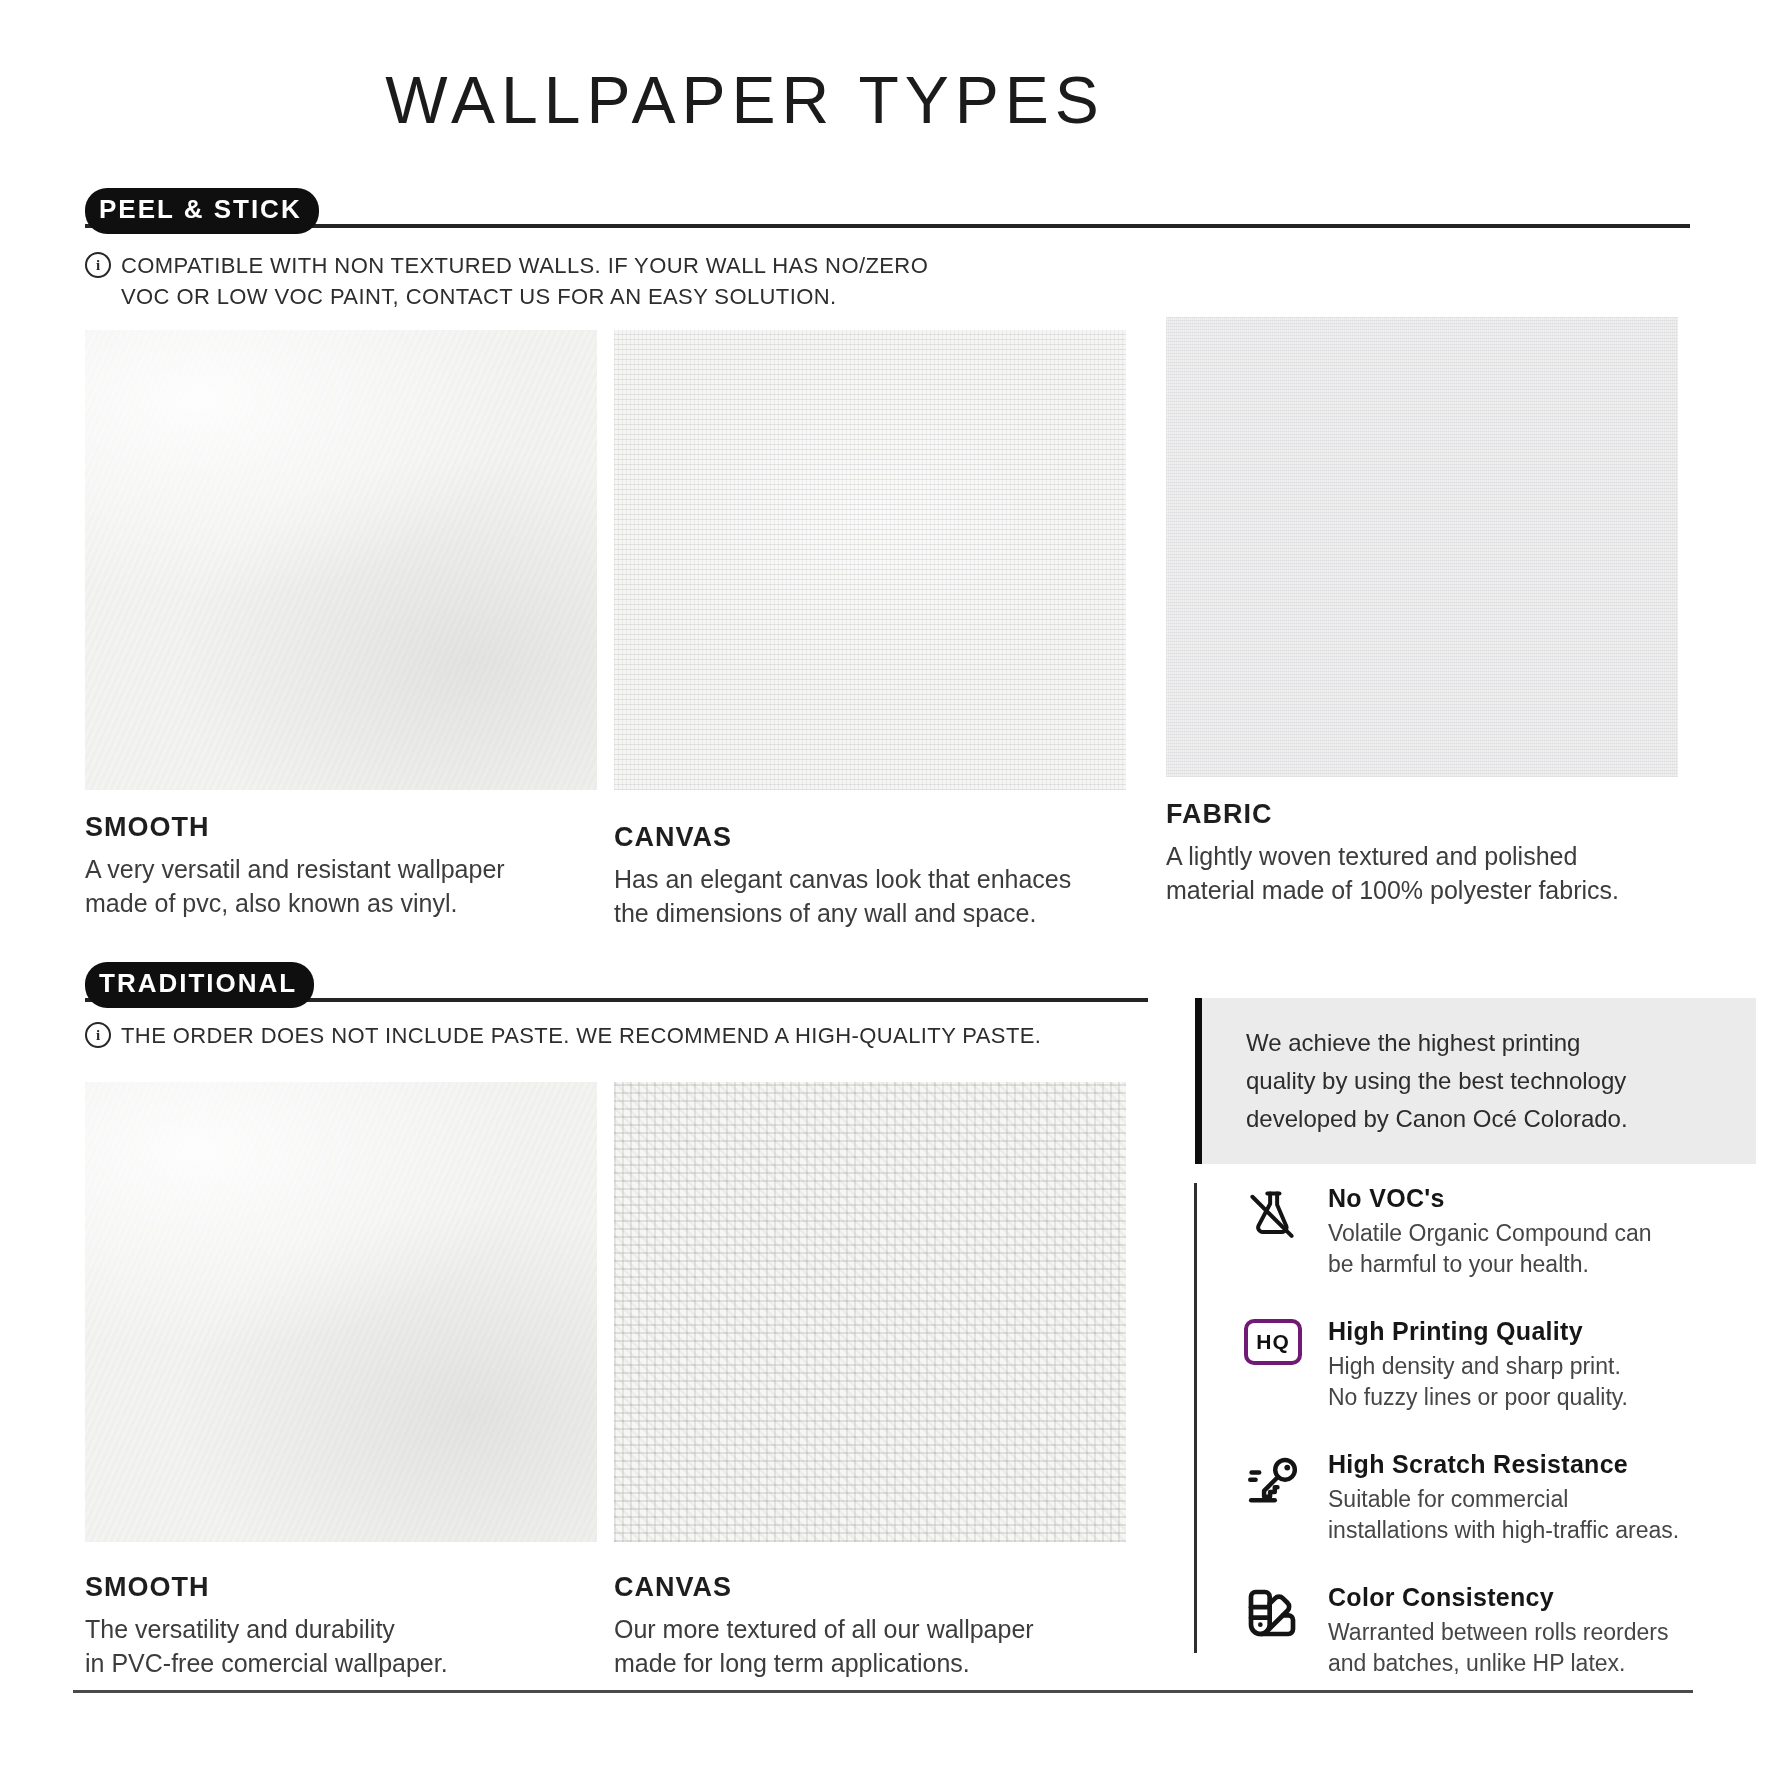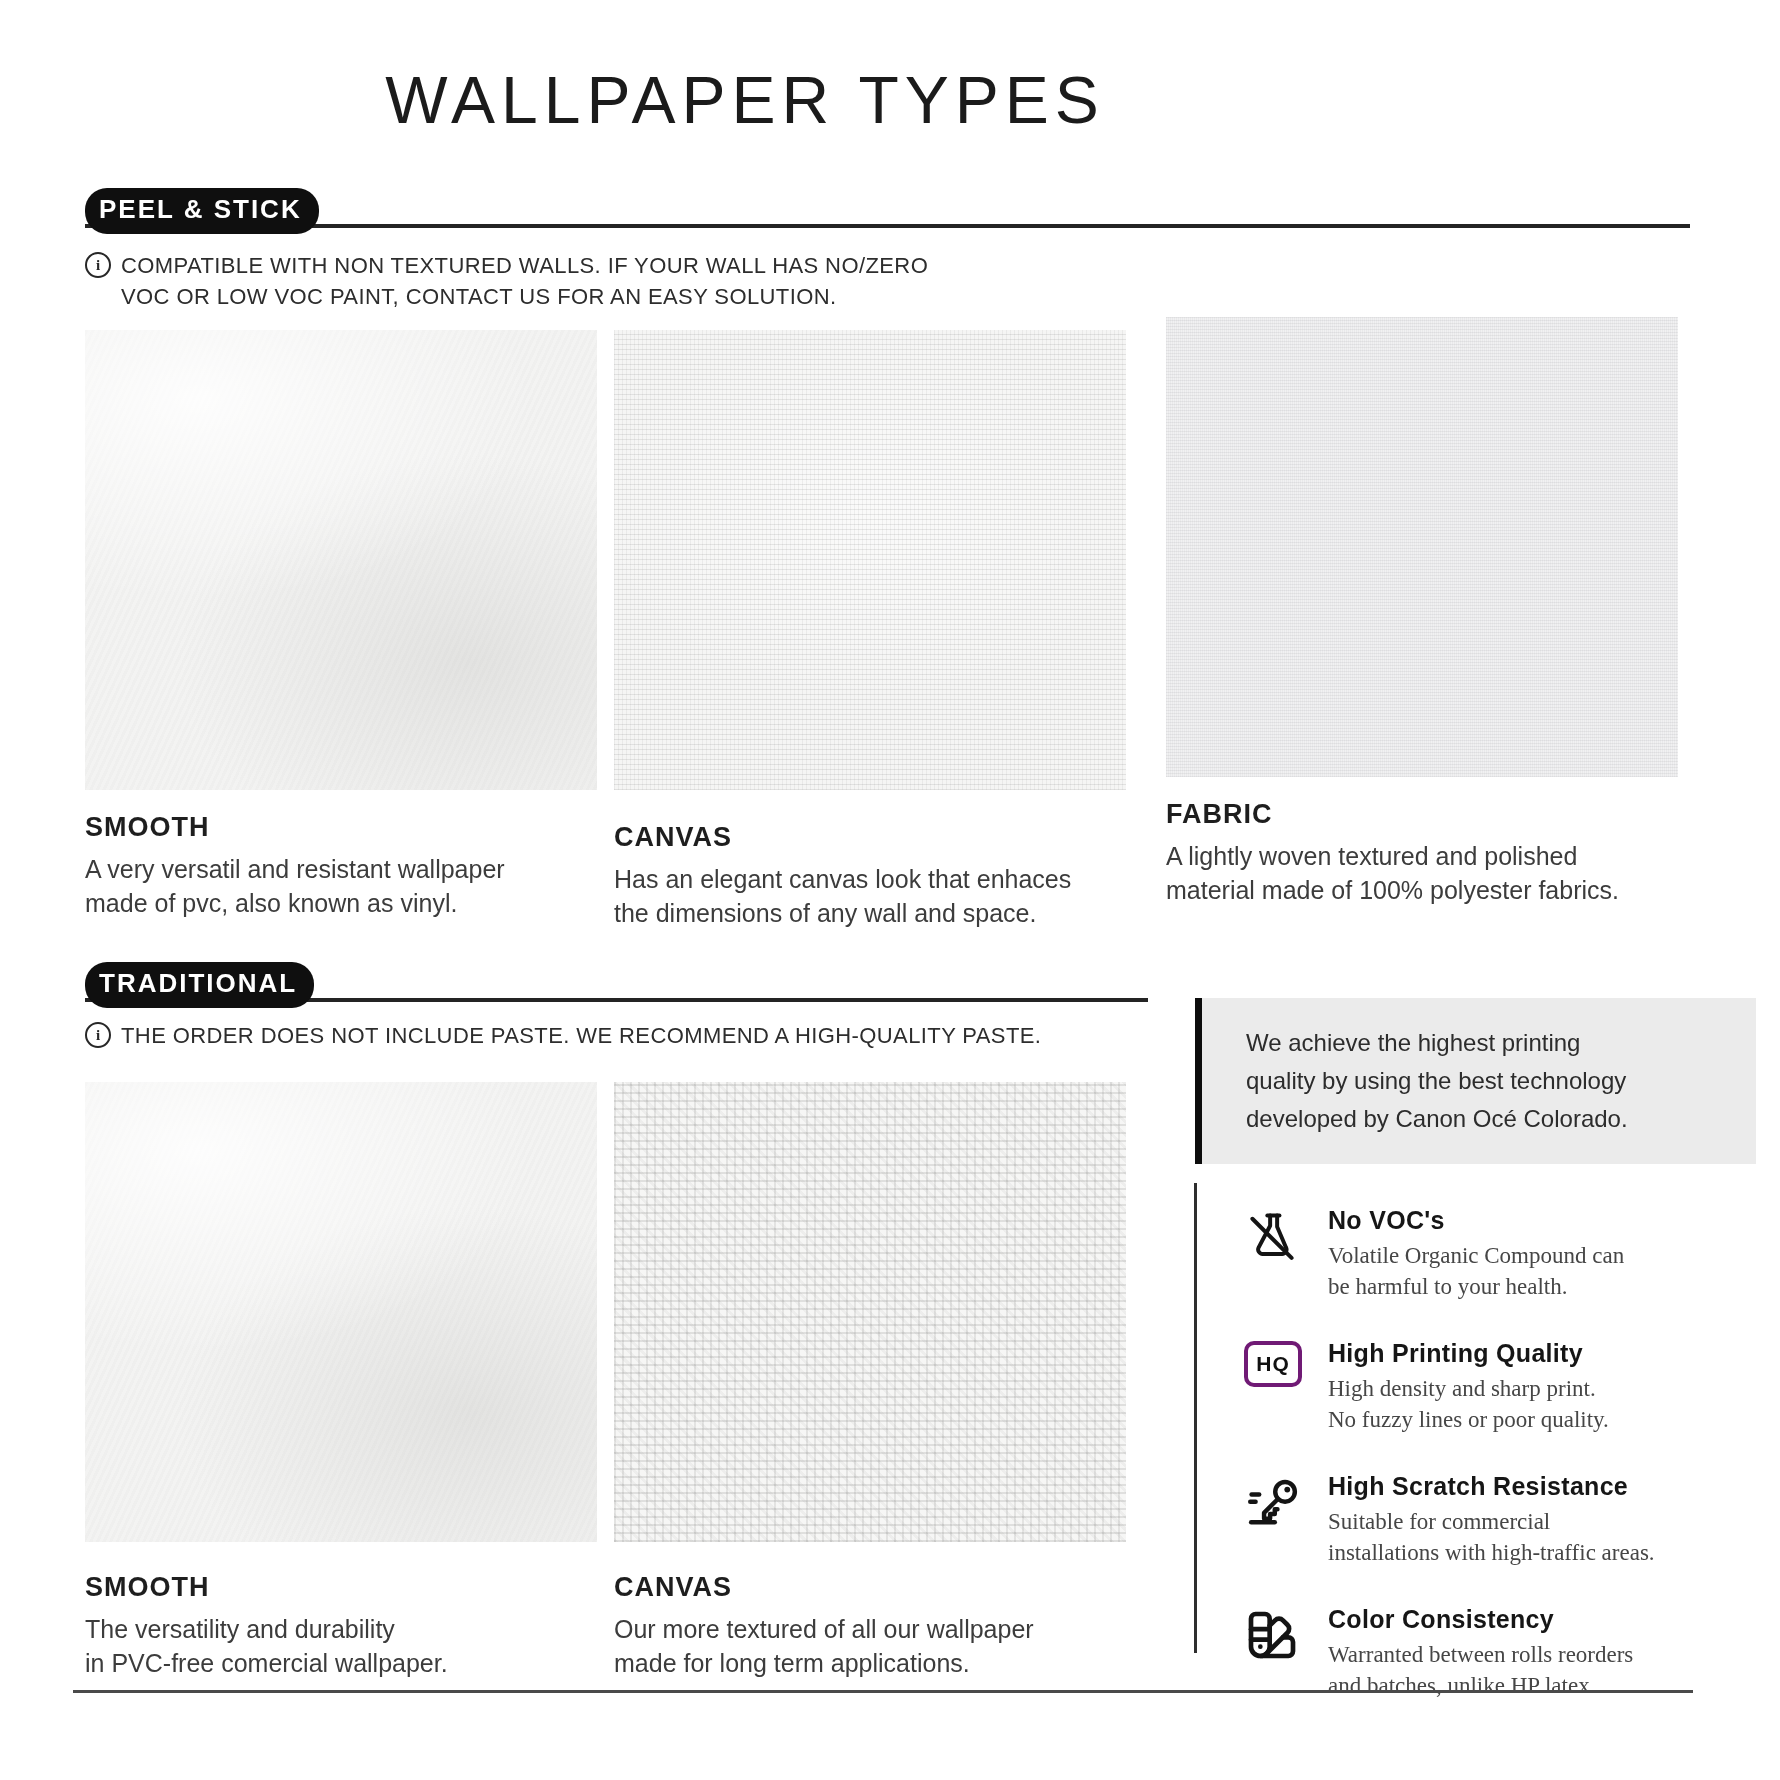--- a/index.html
+++ b/index.html
@@ -84,26 +84,26 @@
   }
 
   
   .quality-box{position:absolute;left:1195px;top:998px;width:561px;display:flex;}
   .quality-bar{flex:0 0 7px;background:#0d0d0d;}
   .quality-body{flex:1;background:#ebebeb;padding:26px 16px 26px 44px;}
   .quality-body span{display:block;font-size:24px;line-height:38px;color:#2c2c2c;}
 
   
   .feature-sep{position:absolute;left:1194px;top:1183px;width:3px;height:470px;background:#2e2e2e;}
-  .features{position:absolute;left:1244px;top:1184px;width:530px;margin-top:22px;}
+  .features{position:absolute;left:1244px;top:1184px;width:530px;}
   .feature{display:flex;margin-bottom:37px;}
   .feature-icon{flex:0 0 66px;margin-right:18px;padding-top:2px;}
   .feature-text{flex:1;}
   .feature-title{font-size:25px;font-weight:700;color:#161616;letter-spacing:.3px;}
-  .feature-desc{margin-top:5px;font-family:Liberation Serif, serif;}
+  .feature-desc{margin-top:5px;}
   .feature-desc span{display:block;font-size:23px;line-height:31px;color:#464646;}
   .hq-box{
     width:50px;height:38px;border:4px solid #701a75;border-radius:10px;
     display:flex;align-items:center;justify-content:center;
     font-size:21px;font-weight:800;letter-spacing:1px;color:#111;
   }
   .icon-svg{display:block;}
 
   
   .bottom-rule{position:absolute;left:73px;top:1690px;width:1620px;height:3px;background:#4a4a4a;}

